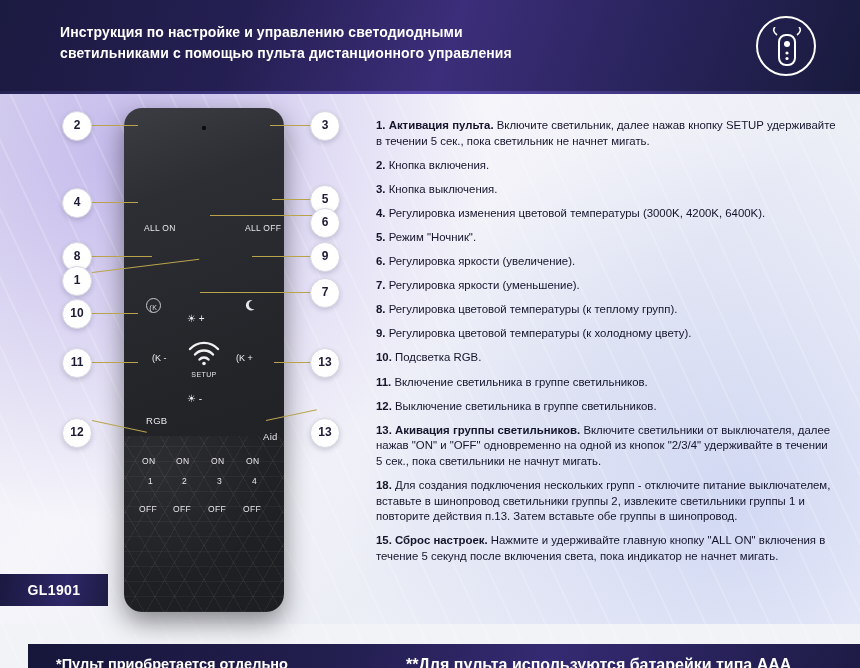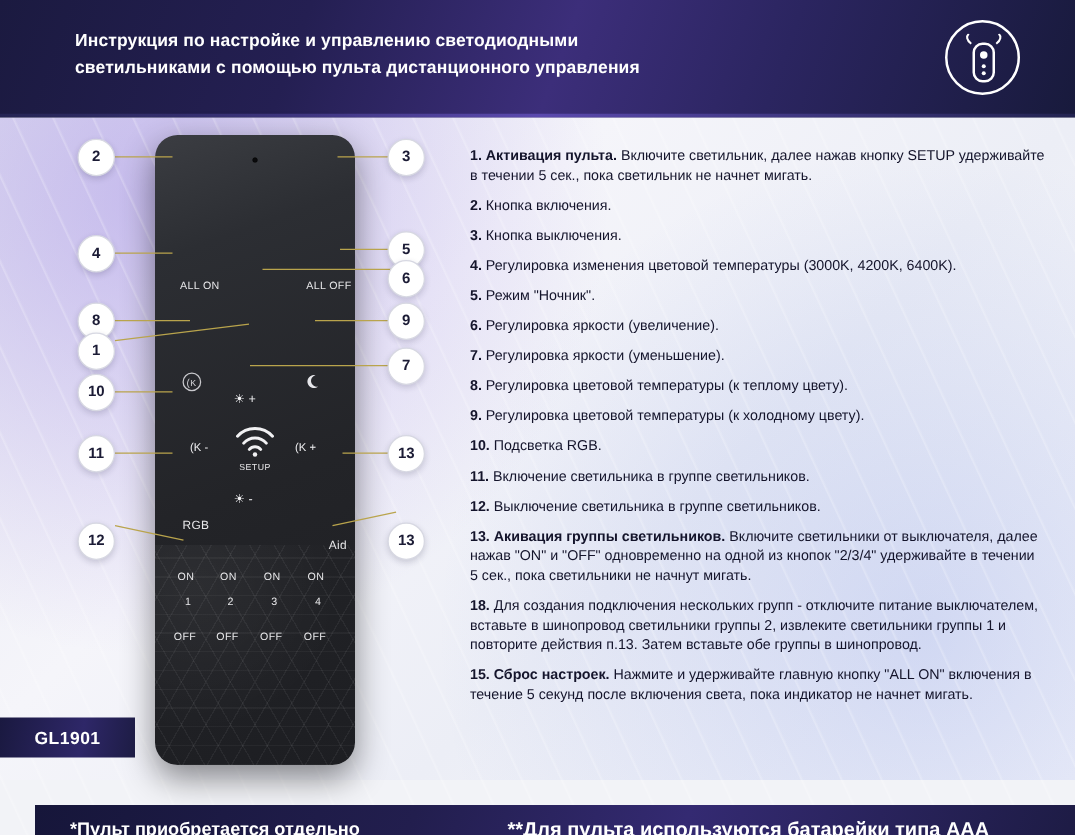--- a/index.html
+++ b/index.html
@@ -311,21 +311,21 @@
   <div class="bubble" style="left:310px; top:418px;">13</div>
 
   <div class="instructions" id="instructions">
       <p><b>1. Активация пульта.</b><span> Включите светильник, далее нажав кнопку SETUP удерживайте в течении 5 сек., пока светильник не начнет мигать.</span></p>
       <p><b>2.</b><span> Кнопка включения.</span></p>
       <p><b>3.</b><span> Кнопка выключения.</span></p>
       <p><b>4.</b><span> Регулировка изменения цветовой температуры (3000K, 4200K, 6400K).</span></p>
       <p><b>5.</b><span> Режим "Ночник".</span></p>
       <p><b>6.</b><span> Регулировка яркости (увеличение).</span></p>
       <p><b>7.</b><span> Регулировка яркости (уменьшение).</span></p>
-      <p><b>8.</b><span> Регулировка цветовой температуры (к теплому цвету).</span></p>
+      <p><b>8.</b><span> Регулировка цветовой температуры (к теплому групп).</span></p>
       <p><b>9.</b><span> Регулировка цветовой температуры (к холодному цвету).</span></p>
       <p><b>10.</b><span> Подсветка RGB.</span></p>
       <p><b>11.</b><span> Включение светильника в группе светильников.</span></p>
       <p><b>12.</b><span> Выключение светильника в группе светильников.</span></p>
       <p><b>13. Акивация группы светильников.</b><span> Включите светильники от выключателя, далее нажав "ON" и "OFF" одновременно на одной из кнопок "2/3/4" удерживайте в течении 5 сек., пока светильники не начнут мигать.</span></p>
       <p><b>18.</b><span> Для создания подключения нескольких групп  - отключите питание выключателем, вставьте в шинопровод светильники группы 2, извлеките светильники группы 1 и повторите действия п.13. Затем вставьте обе группы в шинопровод.</span></p>
       <p><b>15. Сброс настроек.</b><span> Нажмите и удерживайте главную кнопку "ALL ON" включения в течение 5 секунд после включения света, пока индикатор не начнет мигать.</span></p>
     </div>
 
   <div class="model-badge">GL1901</div>

